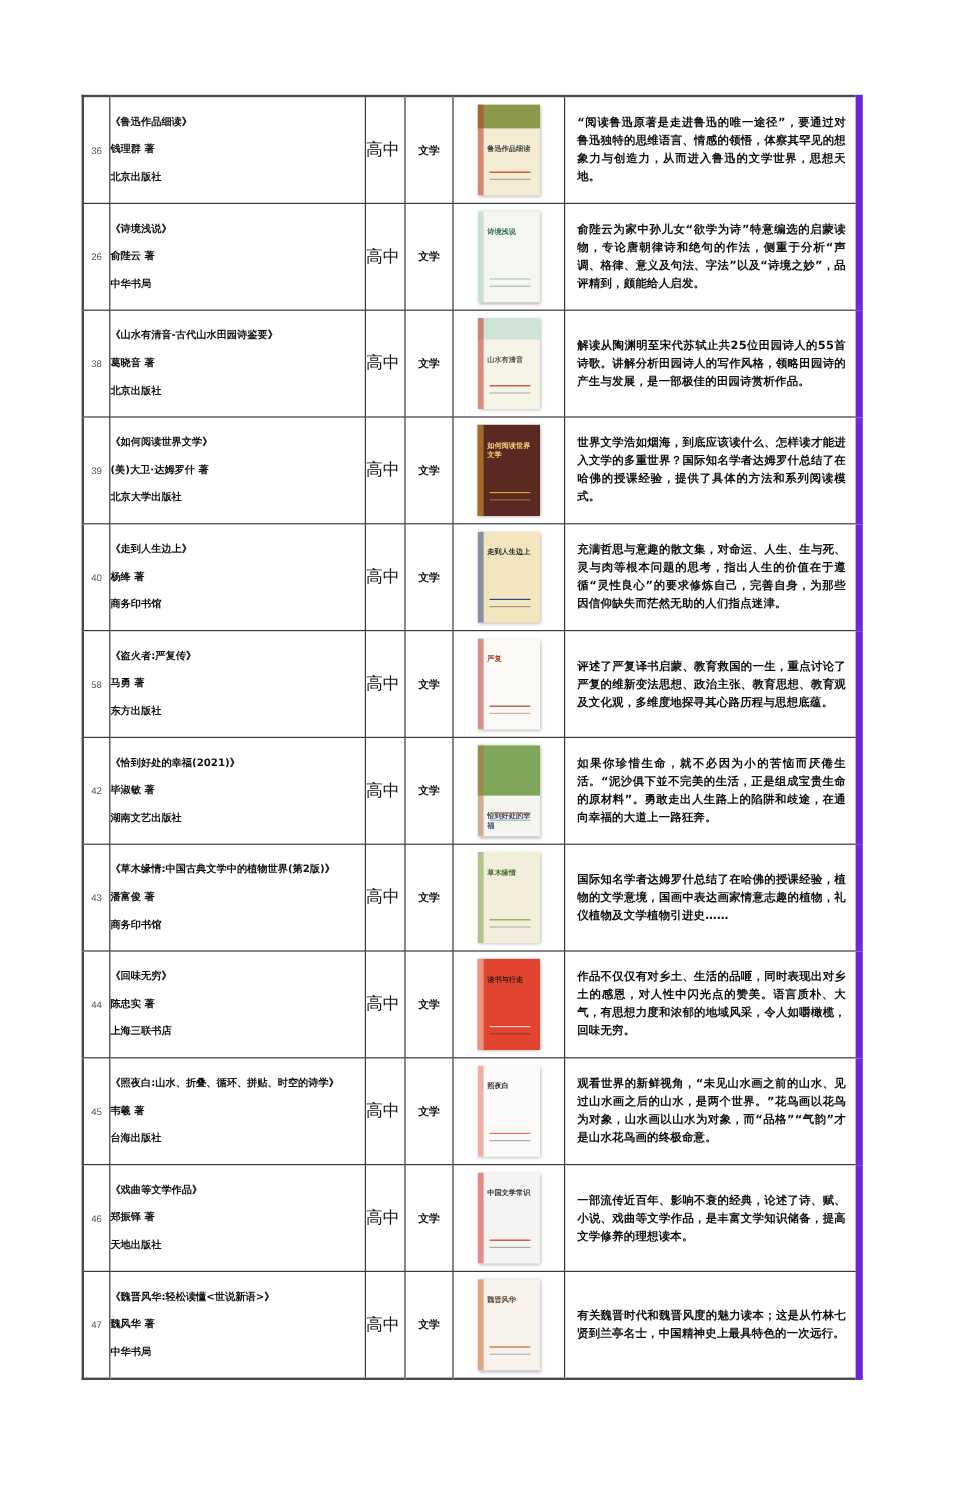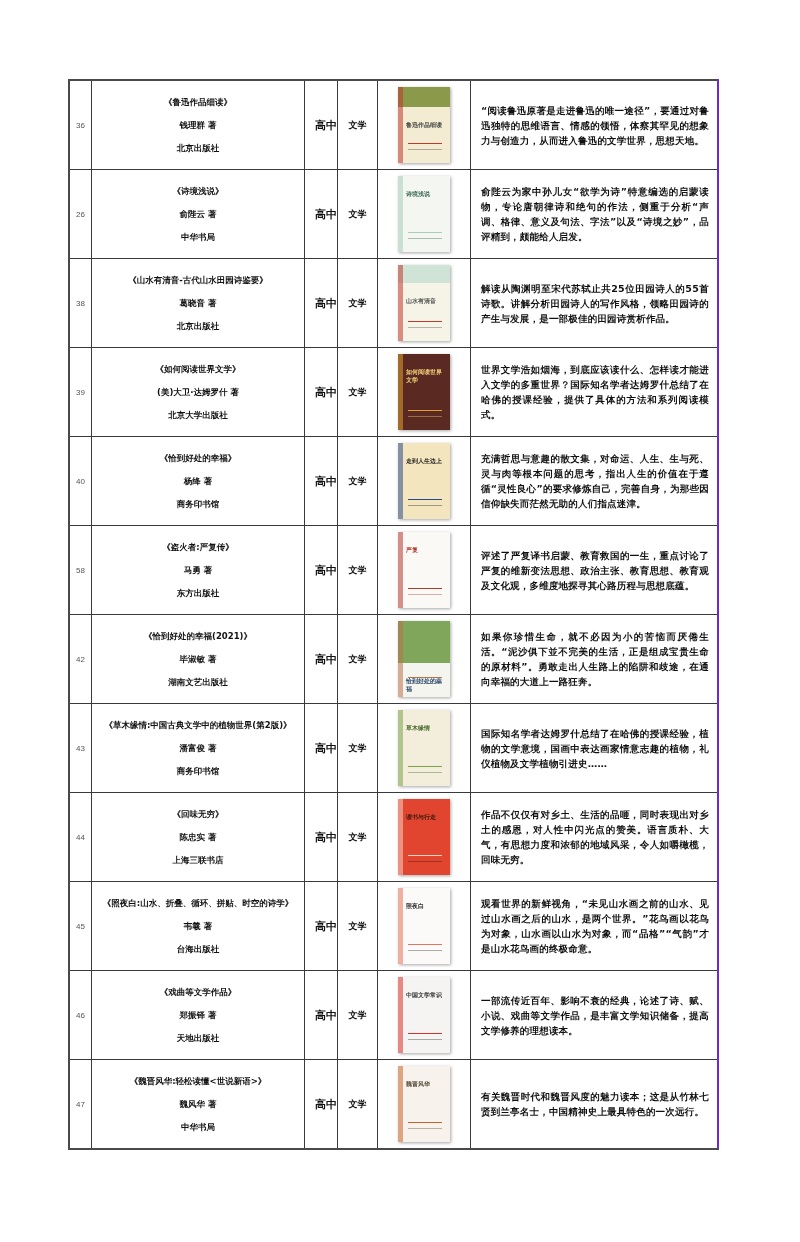--- a/index.html
+++ b/index.html
@@ -4,24 +4,24 @@
   <style>
     html, body { margin:0; padding:0; background:#ffffff; }
     body { width:800px; height:1242px; position:relative; overflow:hidden;
            font-family:"DejaVu Sans", "Liberation Sans", sans-serif; color:#111; }
     .book-table { position:absolute; left:68px; top:79px; width:651px;
                   border-collapse:collapse; table-layout:fixed; }
     .book-table td { border:1px solid #3a3a3a; padding:0; vertical-align:middle; height:88px; }
     .book-table tr:first-child td { border-top:2px solid #4a4a4a; }
     .book-table tr:last-child td { border-bottom:2px solid #4a4a4a; }
     .book-table td:first-child { border-left:2px solid #4a4a4a; }
-    .book-table td:last-child { border-right:2px solid #6d28d9; }
+    .book-table td:last-child { border-right:6px solid #6d28d9; }
     .c-no { width:21px; text-align:center; font-size:8px; color:#555; font-family:"Liberation Sans", sans-serif; }
-    .c-info { width:212px; text-align:center; }
-    .c-level { width:32px; text-align:right; font-size:11px; font-weight:bold; }
+    .c-info { width:212px; text-align:left; }
+    .c-level { width:32px; text-align:left; font-size:14px; font-weight:normal; }
     .c-cat { width:39px; text-align:center; font-size:9px; font-weight:bold; }
     .c-cover { width:92px; text-align:center; }
     .c-desc { padding:0 8px 0 10px !important; }
     .info-line { font-size:8.5px; font-weight:bold; line-height:23px; white-space:nowrap; }
     .desc-text { font-size:9.5px; font-weight:bold; line-height:15px; letter-spacing:0.2px; text-align:justify; }
     .cover { display:inline-block; width:52px; height:76px; position:relative;
              box-shadow:1px 1px 3px rgba(0,0,0,0.35); overflow:hidden; vertical-align:middle; }
     .cover .band { position:absolute; left:0; right:0; top:0; }
     .cover .spine { position:absolute; left:0; top:0; bottom:0; width:5px; }
     .cover .ctitle { position:absolute; left:8px; right:4px; font-size:6px; font-weight:bold;
@@ -121,21 +121,21 @@
       </div>
     </td>
     <td class="c-desc">
       <div class="desc-text">世界文学浩如烟海，到底应该读什么、怎样读才能进入文学的多重世界？国际知名学者达姆罗什总结了在哈佛的授课经验，提供了具体的方法和系列阅读模式。</div>
     </td>
   </tr>
 
   <tr>
     <td class="c-no"><span>40</span></td>
     <td class="c-info">
-      <div class="info-line">《恰到好处的幸福》</div>
+      <div class="info-line">《走到人生边上》</div>
       <div class="info-line">杨绛 著</div>
       <div class="info-line">商务印书馆</div>
     </td>
     <td class="c-level"><span>高中</span></td>
     <td class="c-cat"><span>文学</span></td>
     <td class="c-cover">
       <div class="cover" style="background: rgb(243, 230, 191);">
         <div class="band" style="background: rgb(232, 213, 154); height: 0px;"></div>
         <div class="spine" style="background: rgb(42, 74, 138); opacity: 0.55;"></div>
         <div class="ctitle" style="color: rgb(34, 34, 34); top: 14px;">走到人生边上</div>

